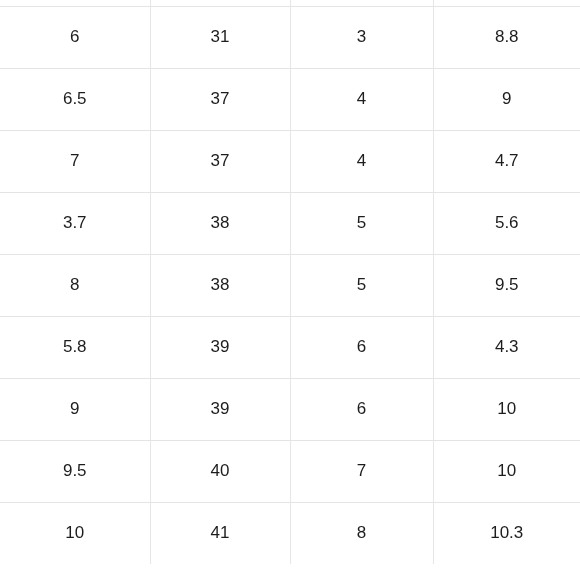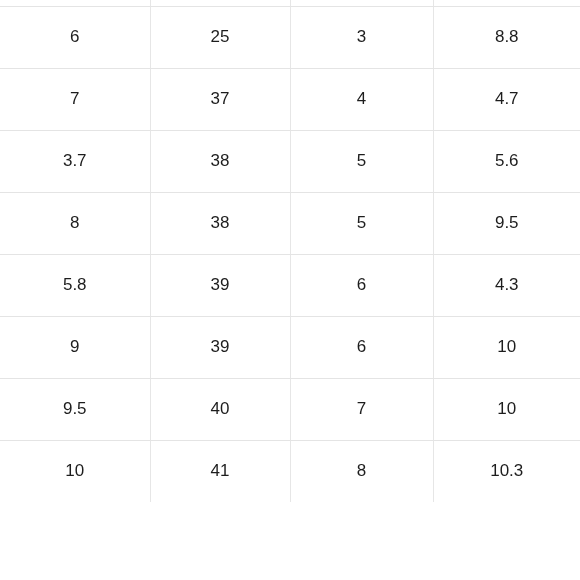--- a/index.html
+++ b/index.html
@@ -83,23 +83,29 @@
       </colgroup>
       <tbody>
           <tr>
             <td>5.5</td>
             <td>36</td>
             <td>3</td>
             <td class="col-last">8.6</td>
           </tr>
           <tr>
             <td>6</td>
-            <td>25</td>
+            <td>31</td>
             <td>3</td>
             <td class="col-last">8.8</td>
+          </tr>
+          <tr>
+            <td>6.5</td>
+            <td>37</td>
+            <td>4</td>
+            <td class="col-last">9</td>
           </tr>
           <tr>
             <td>7</td>
             <td>37</td>
             <td>4</td>
             <td class="col-last">4.7</td>
           </tr>
           <tr>
             <td>3.7</td>
             <td>38</td>

